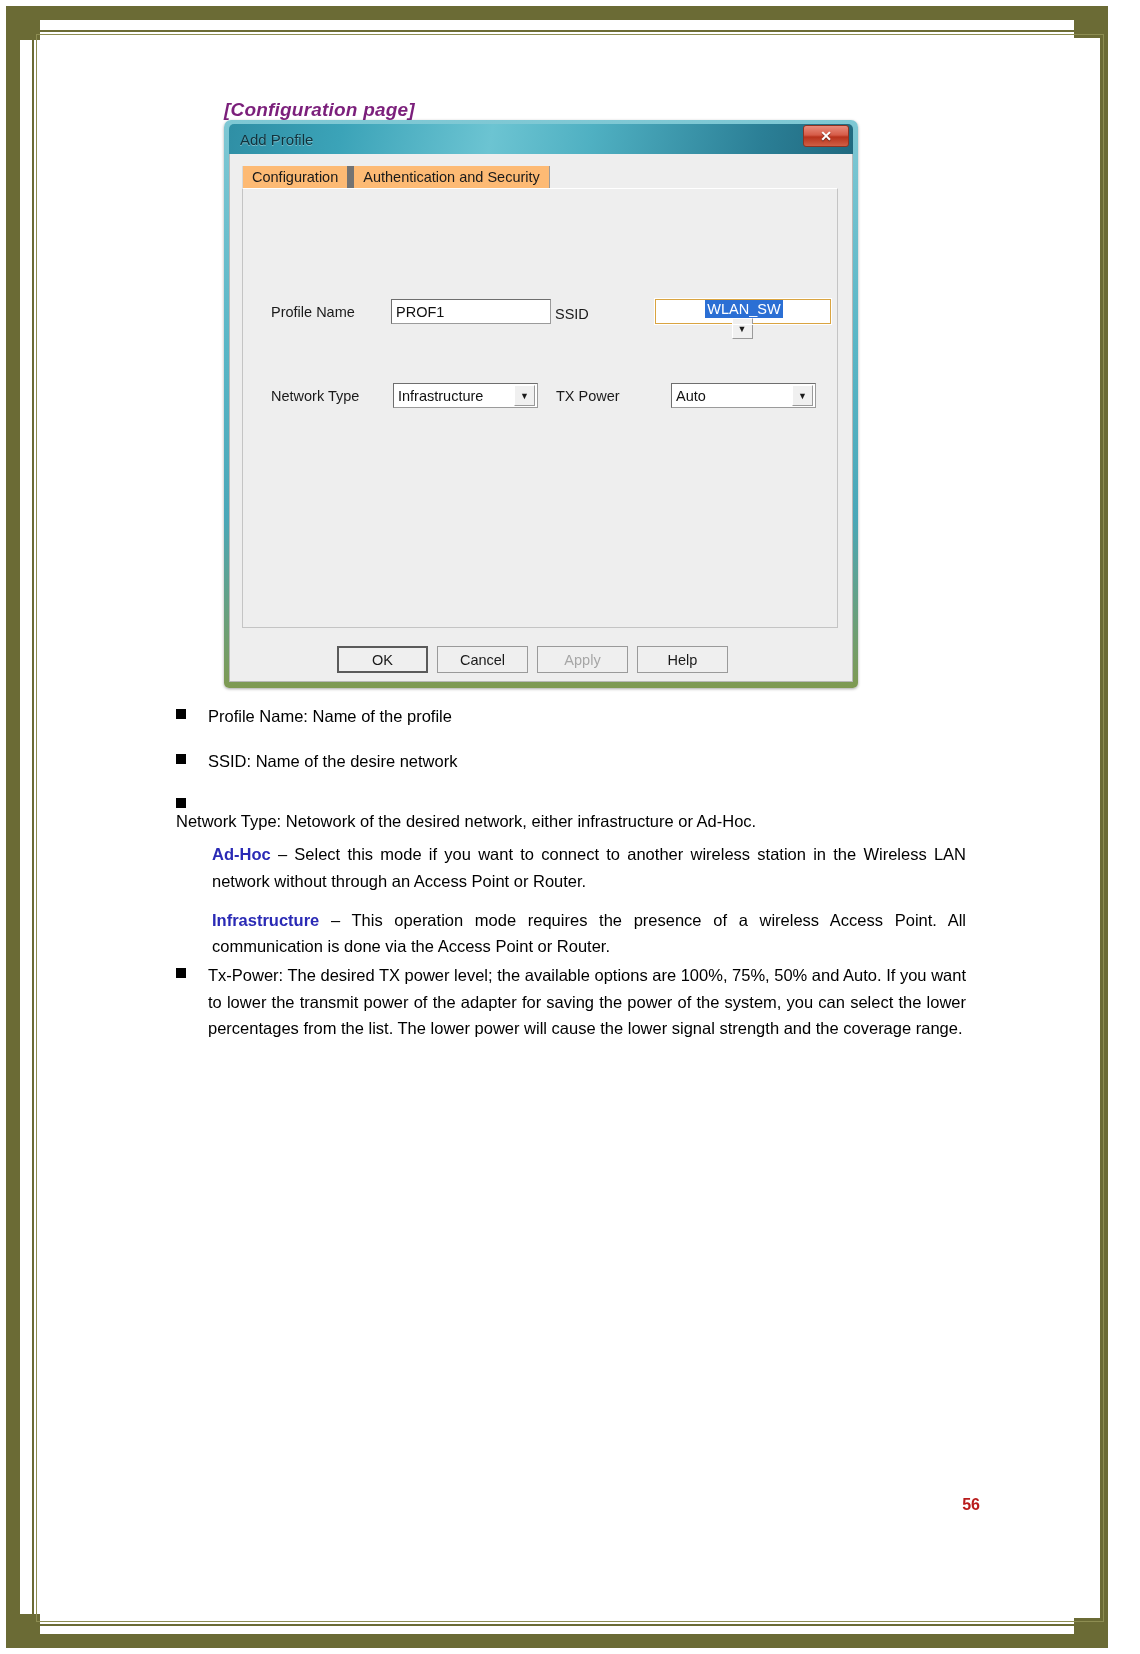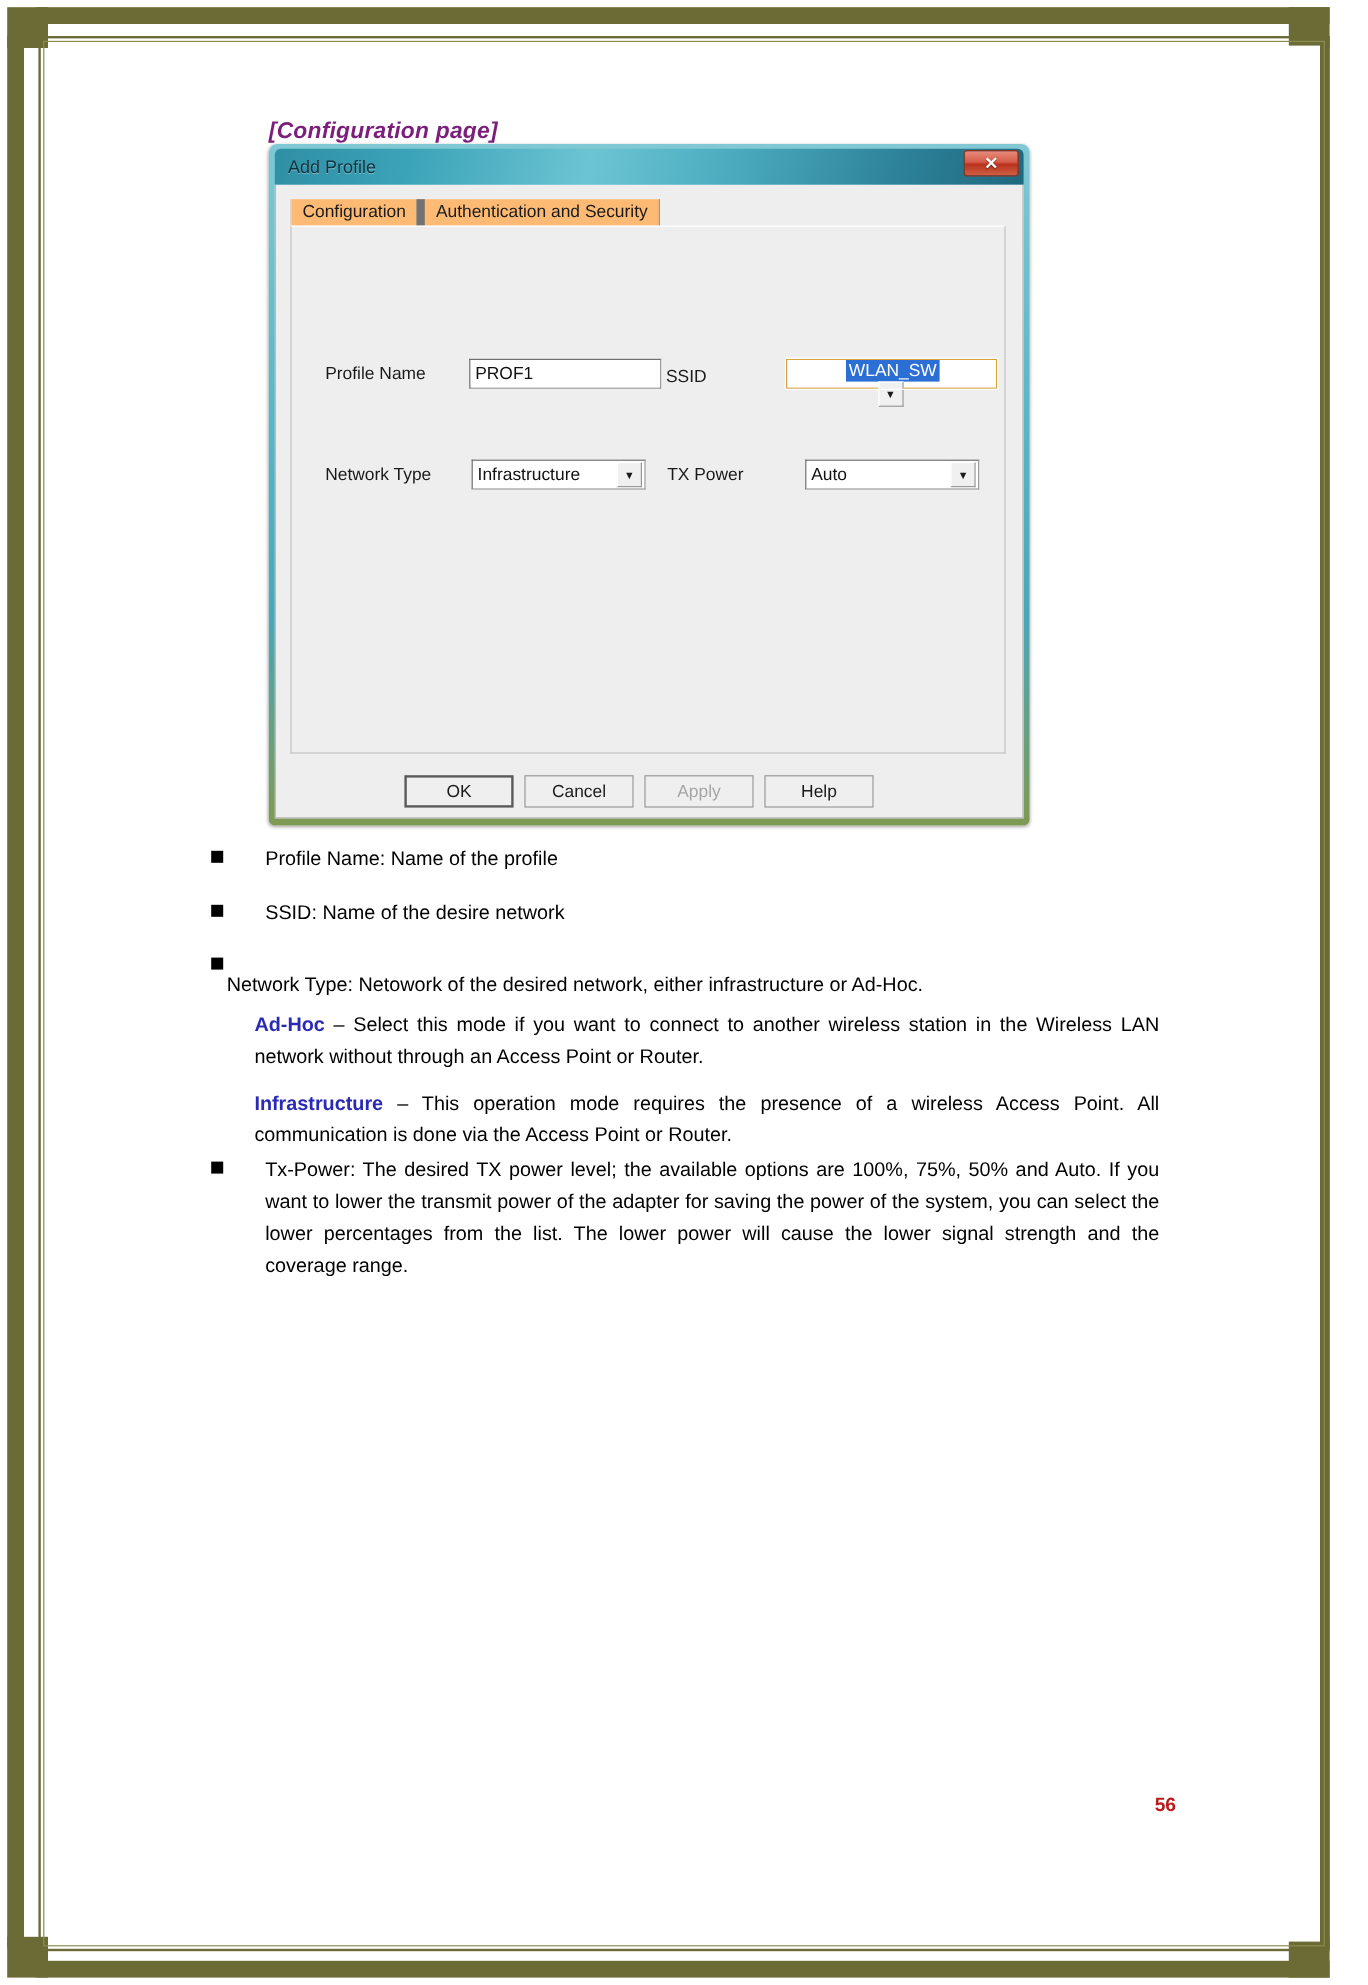--- a/index.html
+++ b/index.html
@@ -262,21 +262,20 @@
     background: #000000;
     margin: 6px 22px 0 0;
     flex: 0 0 auto;
   }
   .bullet-text {
     font-size: 16.5px;
     color: #000000;
     line-height: 1.62;
     text-align: justify;
     flex: 1;
-    margin-left: 13px;
   }
   .sub-para {
     margin: 0 0 2px 36px;
     font-size: 16.5px;
     color: #000000;
     line-height: 1.62;
     text-align: justify;
     width: 754px;
   }
   .kw { color: #2a2ab5; font-weight: bold; }

